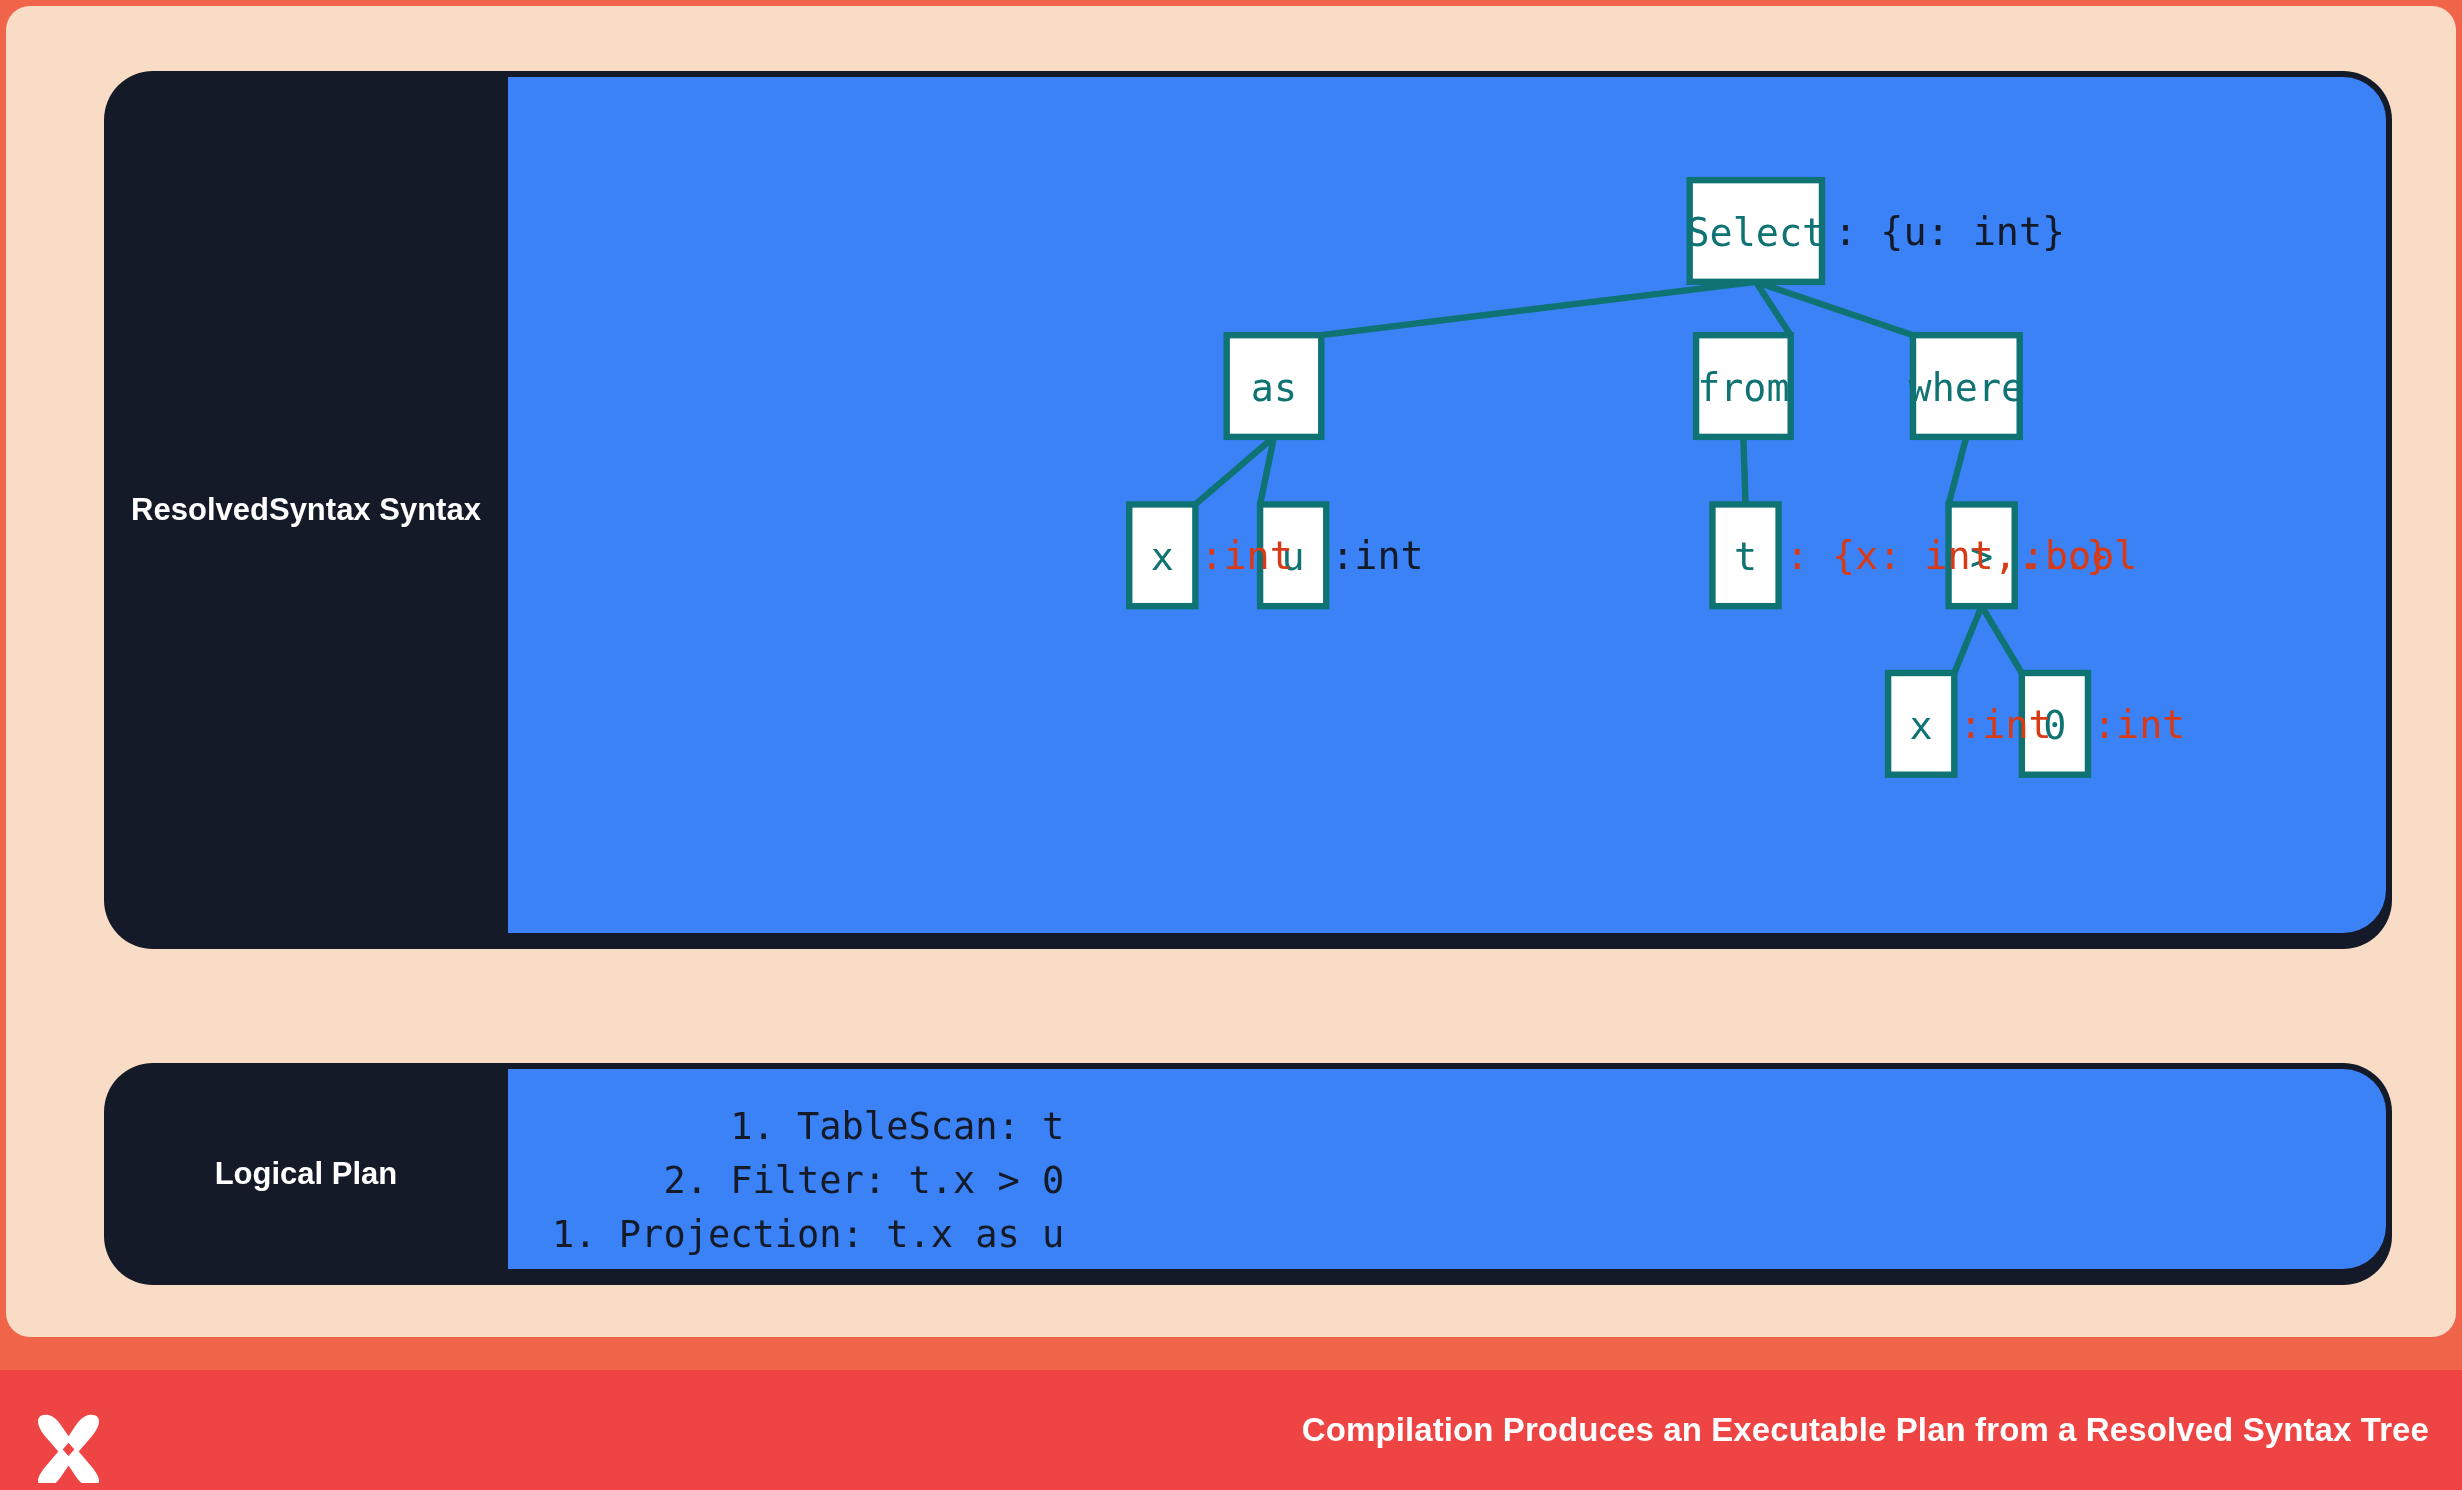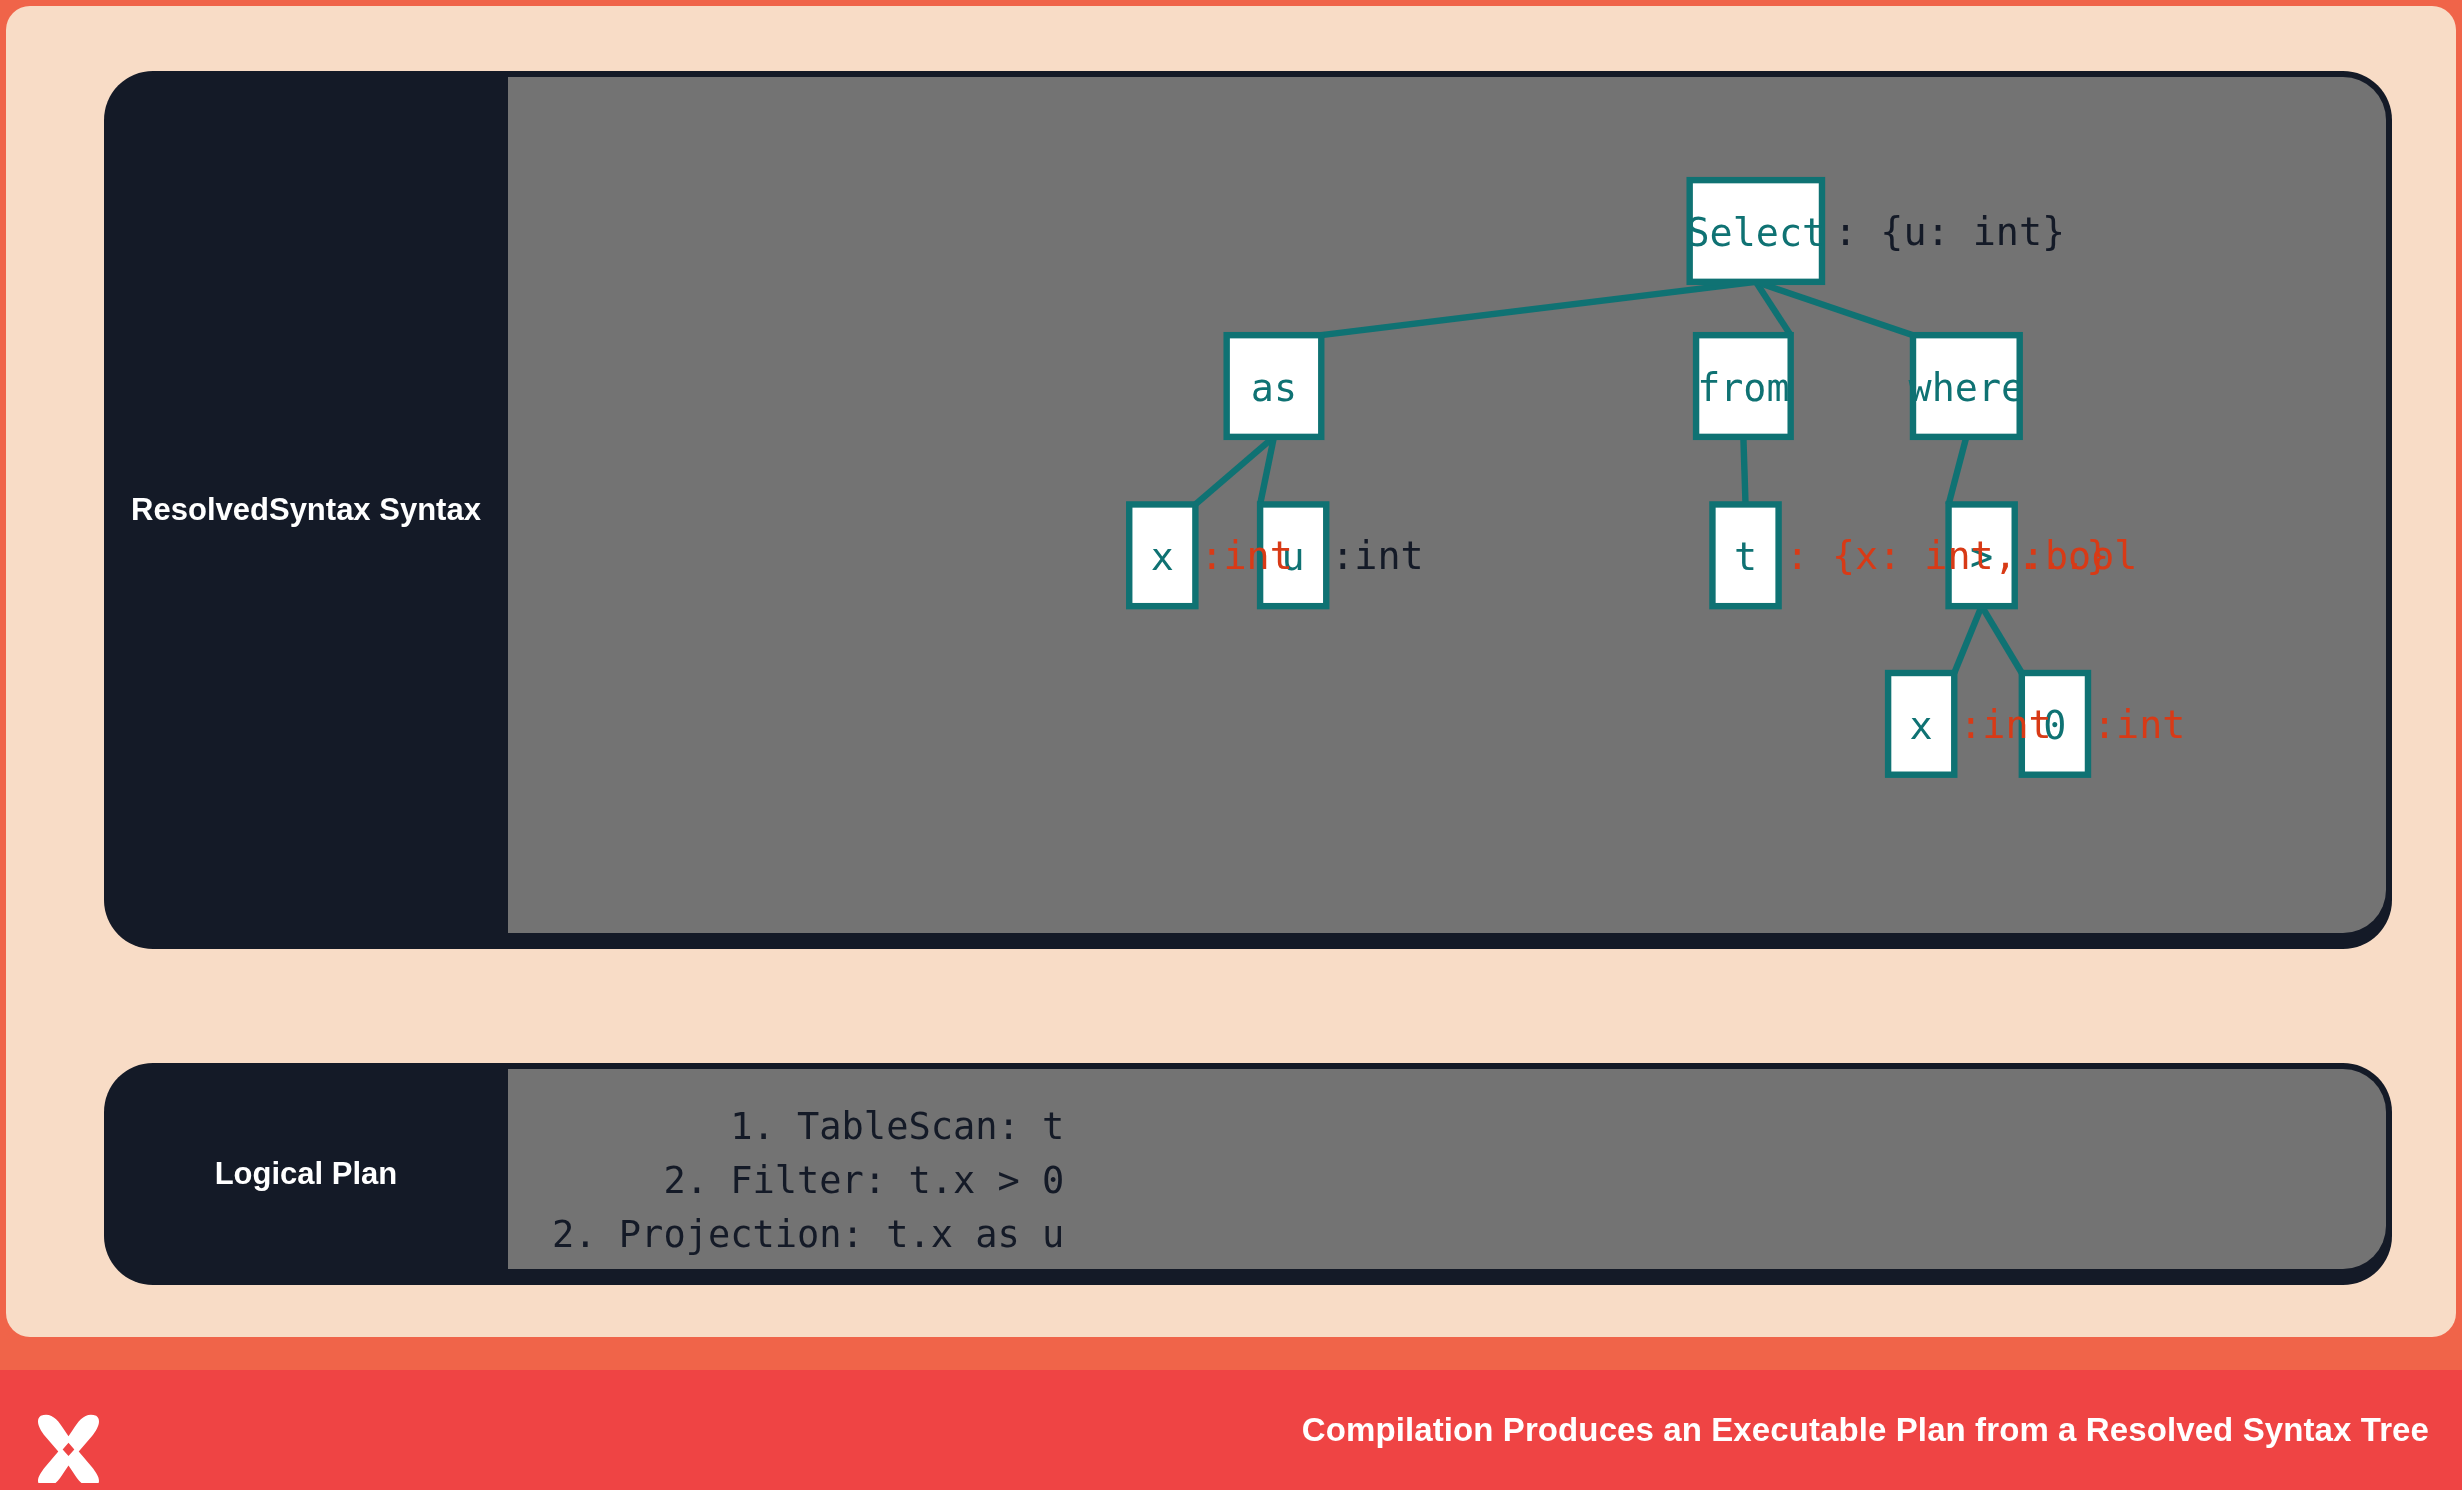--- a/index.html
+++ b/index.html
@@ -37,21 +37,21 @@
     color:#FFFFFF;
     font-weight:bold;
     line-height:1.45;
     text-align:center;
   }
   #card-tree .card-label{ width:404px; font-size:31px; }
   #card-plan .card-label{ width:404px; font-size:31px; }
 
   .card-body{
     position:absolute;top:5.7px;bottom:16px;right:5.7px;
-    background:#737373;
+    background:#3b82f6;
   }
   #card-tree .card-body{ left:404px; border-radius:0 43px 43px 0;}
   #card-plan .card-body{ left:404px; border-radius:0 43px 43px 0;}
 
   
   #tree-svg{ position:absolute; left:0; top:0; width:100%; height:100%; }
   .node-box{ fill:#FFFFFF; stroke:#0F7273; stroke-width:9; }
   .node-text{ fill:#0F7273; font-family:"DejaVu Sans Mono", monospace; font-size:54px; text-anchor:middle; dominant-baseline:central;}
   .edge{ stroke:#0F7273; stroke-width:9; fill:none; }
   .ann{ font-family:"DejaVu Sans Mono", monospace; font-size:54px; dominant-baseline:central; }
@@ -175,21 +175,21 @@
       </svg>
     </div>
   </div>
 
 
   <div class="card" id="card-plan">
     <div class="card-label">
       <span>Logical Plan</span>
     </div>
     <div class="card-body">
-      <div class="plan-list" id="plan-list"><span class="plan-line">1. TableScan: t</span><span class="plan-line">2. Filter: t.x &gt; 0</span><span class="plan-line">2. Projection: t.x as u</span></div>
+      <div class="plan-list" id="plan-list"><span class="plan-line">1. TableScan: t</span><span class="plan-line">2. Filter: t.x &gt; 0</span><span class="plan-line">1. Projection: t.x as u</span></div>
     </div>
   </div>
 
   <div class="footer">
     <svg class="logo" viewBox="0 0 100 100">
       <path d="M12 8 C26 2 36 14 44 27 L50 36 L56 27 C64 14 74 2 88 8 C96 14 90 26 82 36 L64 57 L82 78
                C90 88 96 98 88 104 C74 110 64 98 56 85 L50 76 L44 85 C36 98 26 110 12 104
                C4 98 10 88 18 78 L36 57 L18 36 C10 26 4 14 12 8 Z
                M50 45 L58 54 L50 63 L42 54 Z" fill="#FFFFFF" fill-rule="evenodd"></path>
     </svg>

